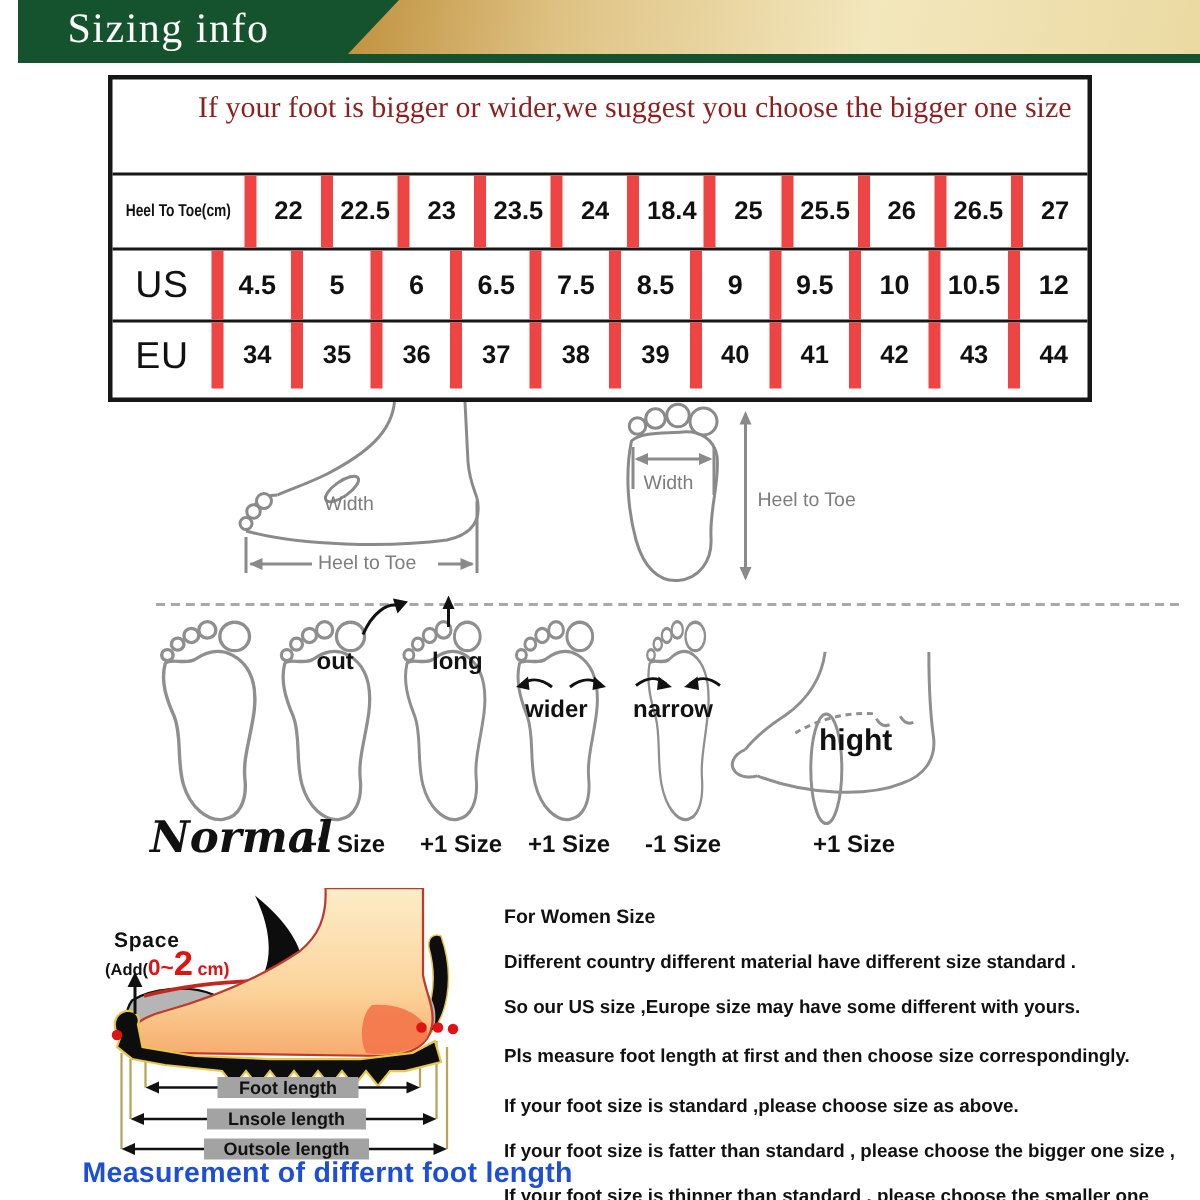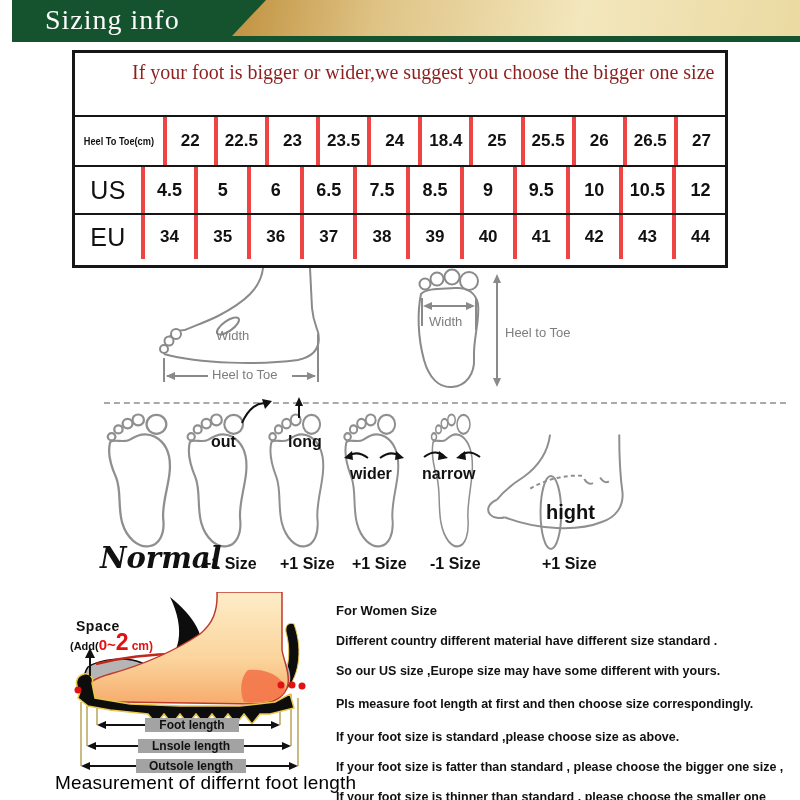--- a/index.html
+++ b/index.html
@@ -20,21 +20,21 @@
     border:3px solid #161616;box-sizing:border-box;background:#fff;}
   .note-row{height:64px;border-bottom:2px solid #161616;box-sizing:border-box;
     font-family:"Liberation Serif",serif;color:#8e1f1f;font-size:20px;padding-top:6px;line-height:26px;}
   .note-l1{margin-left:15px;}
   .note-l2{margin-left:57px;}
   .t-row{display:flex;height:48px;box-sizing:border-box;}
   .t-row + .t-row{border-top:2px solid #161616;}
   .t-row:first-of-type{height:50px;}
   .t-row:last-of-type{height:46px;}
   .cell{flex:1;display:flex;align-items:center;justify-content:center;
-    border-left:4px solid #ef4444;box-sizing:border-box;font-weight:600;font-size:17px;}
+    border-left:8px solid #ef4444;box-sizing:border-box;font-weight:600;font-size:17px;}
   .cell.lab{flex:0 0 66px;border-left:none;}
   .head-lab{font-size:11.5px;font-weight:700;transform:scaleX(.8);white-space:nowrap;}
   .zone-lab{font-size:25px;font-weight:500;letter-spacing:.5px;}
   .us-row .cell{font-size:18px;}
   
   .measure{position:absolute;}
   .measure svg{position:absolute;left:0;top:0;}
   .mlabel{position:absolute;color:#7d7d7d;font-size:13px;white-space:nowrap;}
   .dash-line{position:absolute;left:104px;top:402px;width:682px;border-top:2px dashed #a9a9a9;}
   
@@ -48,22 +48,22 @@
   .shoe{position:absolute;left:40px;top:592px;width:280px;height:186px;}
   .shoe svg{position:absolute;left:0;top:0;}
   .space-word{position:absolute;left:36px;top:26px;font-weight:700;font-size:14px;letter-spacing:.5px;}
   .space-line{position:absolute;left:30px;top:41px;display:flex;align-items:baseline;white-space:nowrap;}
   .sp-add{font-weight:700;font-size:11px;color:#111;}
   .sp-range{font-weight:700;font-size:15px;color:#e01212;}
   .sp-big{font-weight:700;font-size:23px;color:#e01212;line-height:18px;}
   .sp-unit{font-weight:700;font-size:12px;color:#e01212;margin-left:3px;}
   .mm-label{position:absolute;font-weight:700;font-size:12px;text-align:center;
     background:#a3a3a3;white-space:nowrap;padding:0 3px;}
-  .shoe-caption{position:absolute;left:55px;top:772px;font-weight:400;font-size:19px;
-    color:#000000;letter-spacing:.2px;}
+  .shoe-caption{position:absolute;left:55px;top:772px;font-weight:700;font-size:19px;
+    color:#1d4ed8;letter-spacing:.2px;}
   
   .advice{position:absolute;left:324px;top:590px;width:474px;}
   .advice p{margin:12px;font-size:12.5px;font-weight:700;line-height:18px;}
   .advice .title{font-size:13px;margin-bottom:2px;}
   .gap{margin-bottom:15px !important;}
   .stroke-gray{stroke:#8a8a8a;fill:none;}
   .stroke-foot{stroke:#8f8f8f;fill:none;}
 </style>
 </head>
 <body>
@@ -236,21 +236,21 @@
     <path d="M4,10 C12,4 18,4 24,9" stroke="#111" stroke-width="2" fill="none"></path>
     <polygon points="28,11 19,4 18,13" fill="#111"></polygon>
     <path d="M60,10 C52,4 46,4 40,9" stroke="#111" stroke-width="2" fill="none"></path>
     <polygon points="36,11 45,4 46,13" fill="#111"></polygon>
   </svg>
 
   <span class="tag" style="left:113px;top:30px;">out</span>
   <span class="tag" style="left:190px;top:30px;">long</span>
   <span class="tag" style="left:252px;top:62px;">wider</span>
   <span class="tag" style="left:324px;top:62px;">narrow</span>
-  <span class="tag tag-hight" style="left:448px;top:98px;text-align:right;">hight</span>
+  <span class="tag tag-hight" style="left:448px;top:80px;text-align:right;">hight</span>
 
   <span class="size-tag size-normal" style="left:2px;top:138px;">Normal</span>
   <span class="size-tag" style="left:104px;top:152px;">+1 Size</span>
   <span class="size-tag" style="left:182px;top:152px;">+1 Size</span>
   <span class="size-tag" style="left:254px;top:152px;">+1 Size</span>
   <span class="size-tag" style="left:332px;top:152px;">-1 Size</span>
   <span class="size-tag" style="left:444px;top:152px;">+1 Size</span>
 </div>
 
 <div class="shoe">

